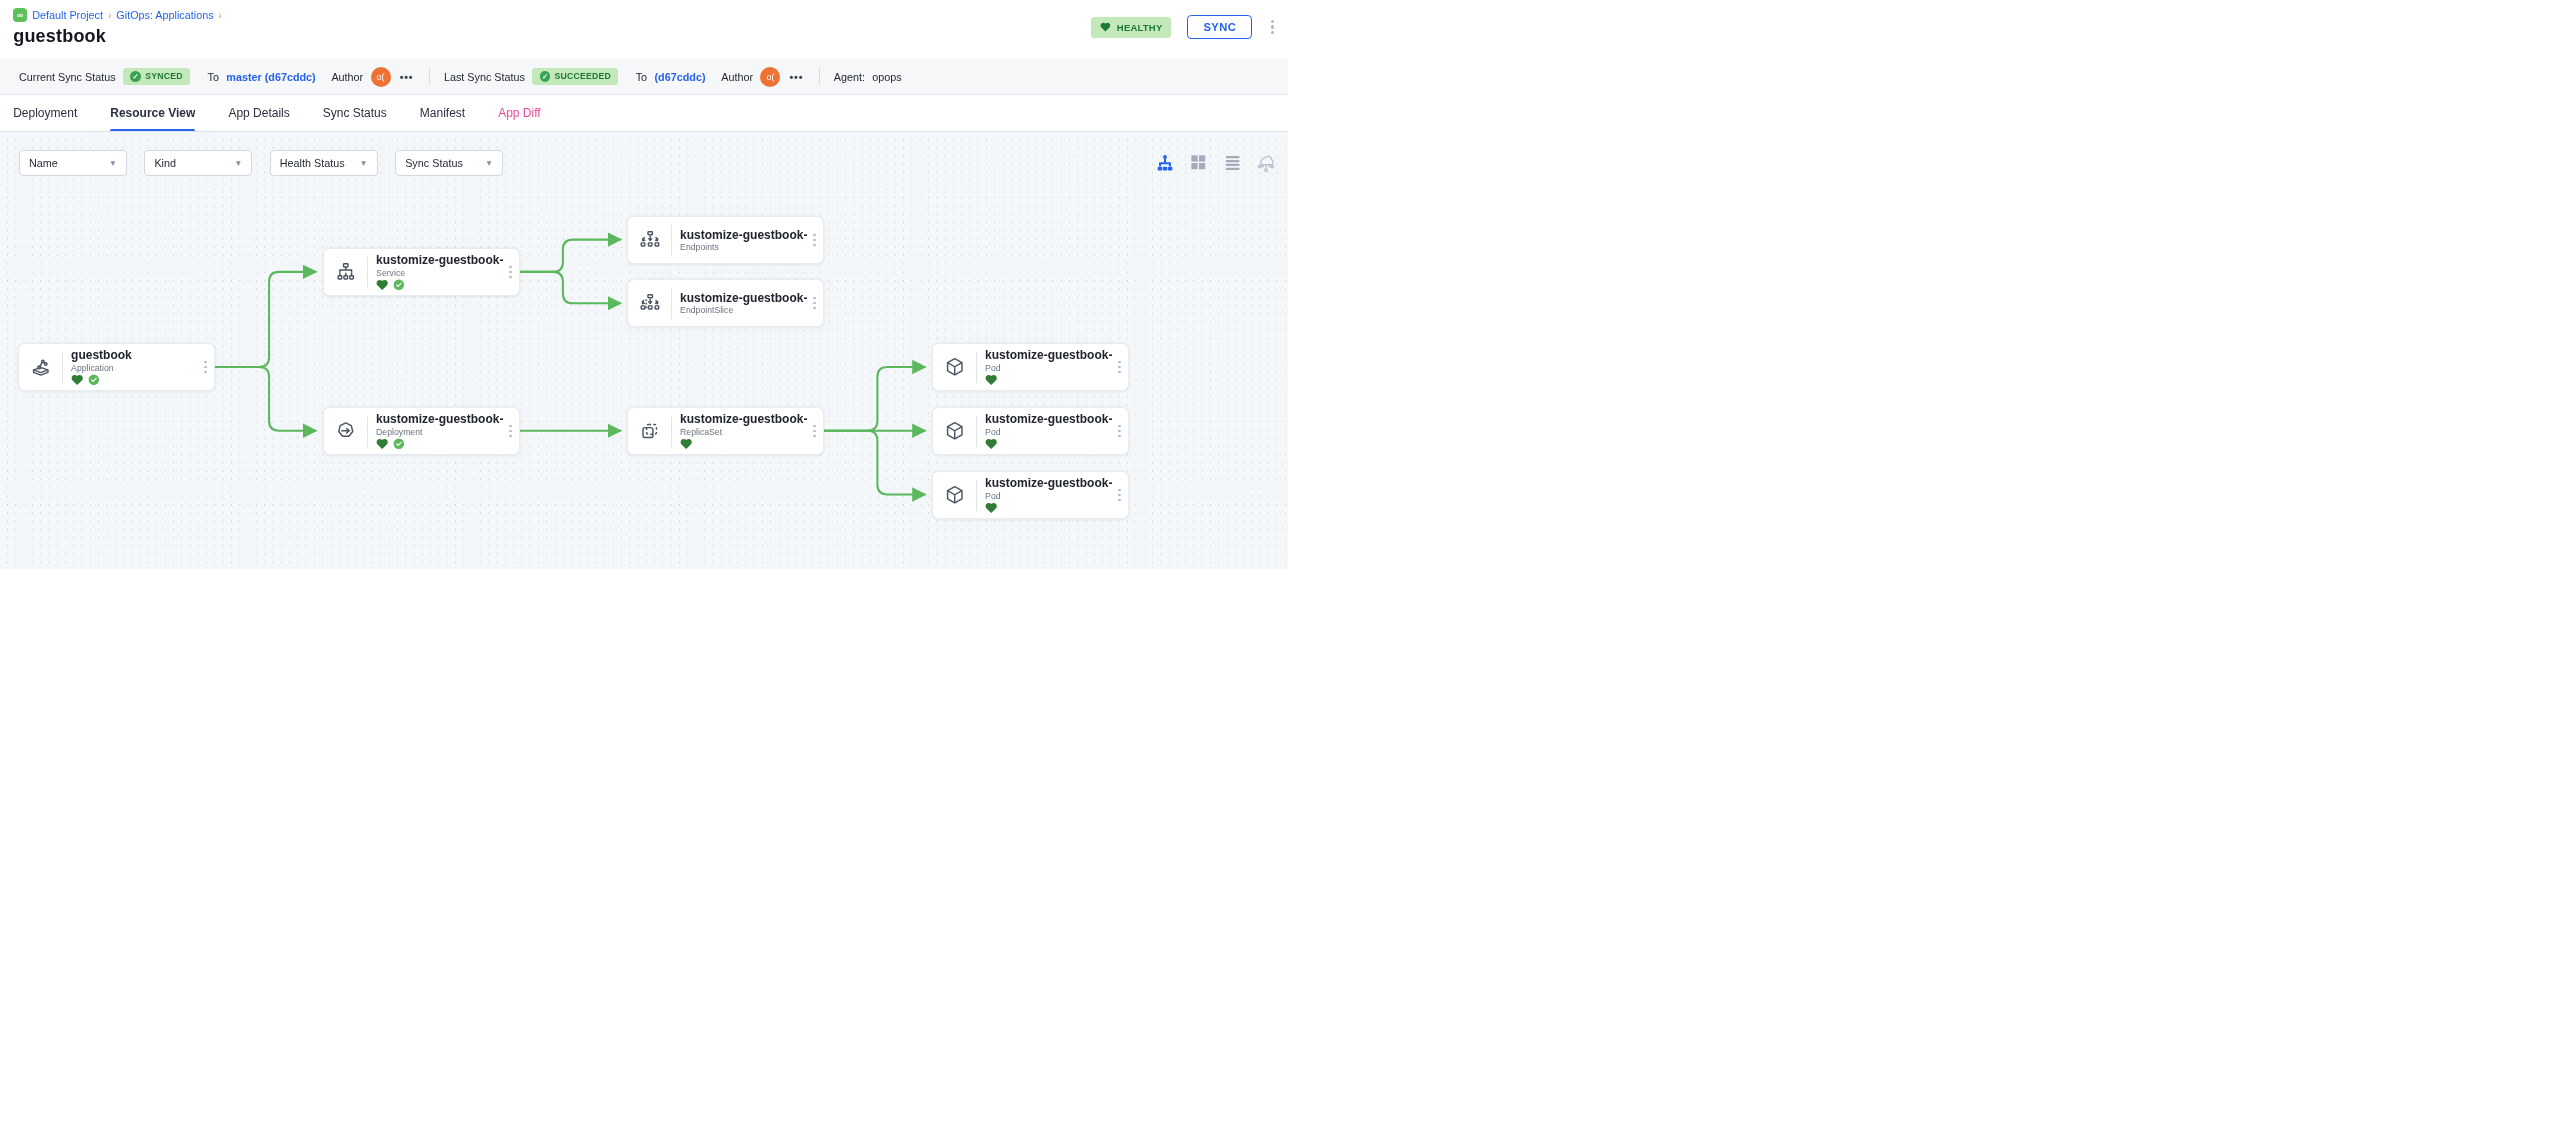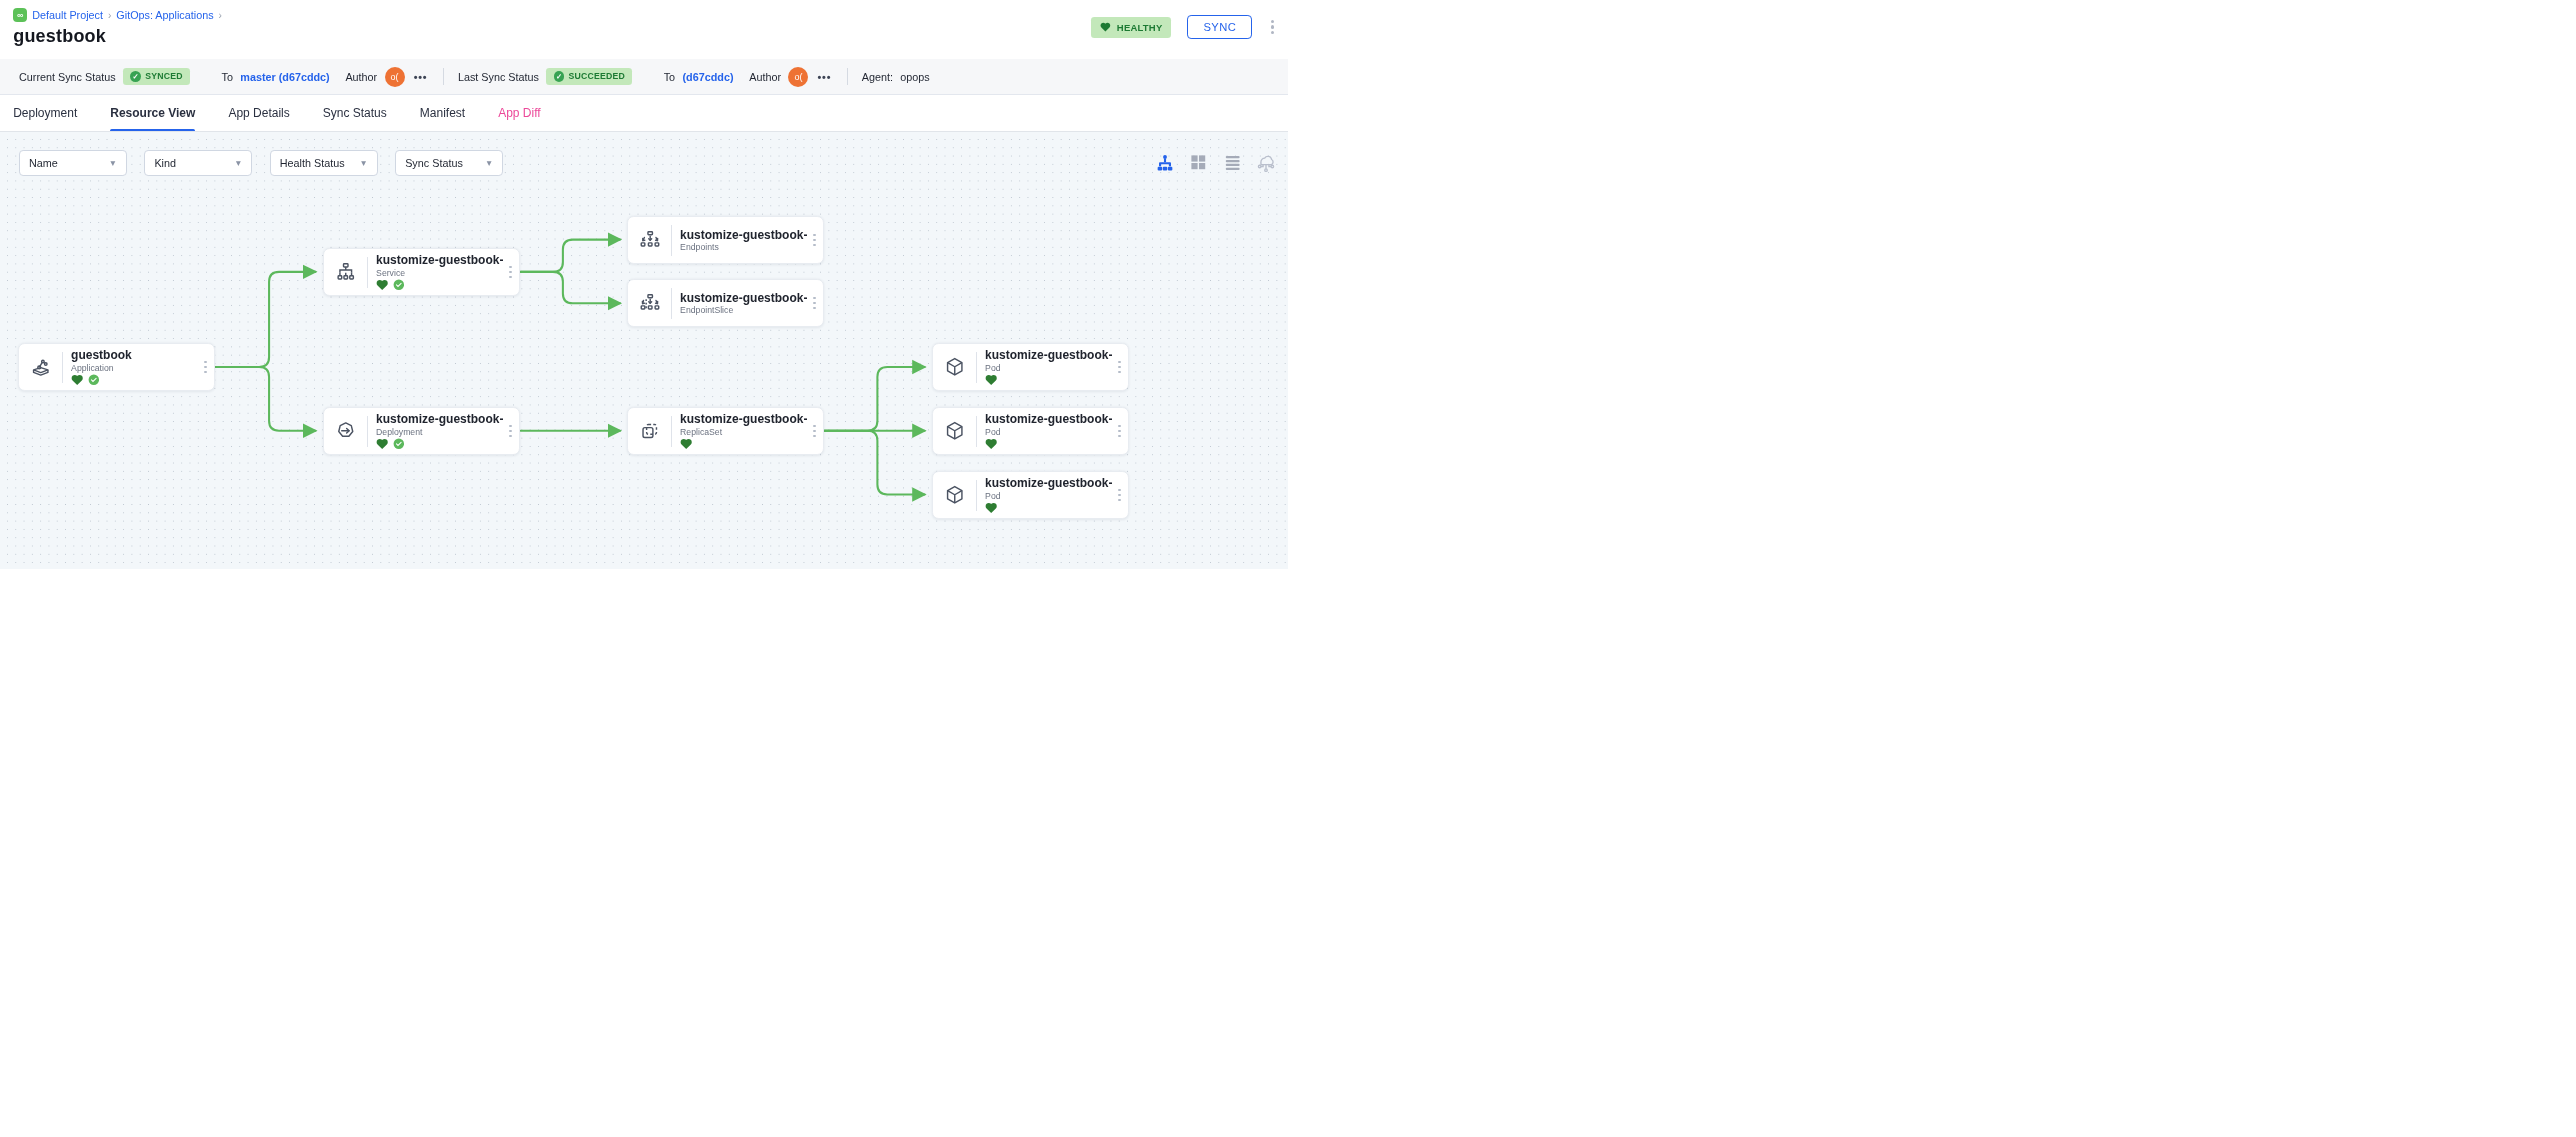--- a/index.html
+++ b/index.html
@@ -10,35 +10,35 @@
   .header { height:59px; background:#fff; padding:8.3px 13.2px 0 13.2px; position:relative; }
   .breadcrumb { display:flex; align-items:center; gap:5px; font-size:10.8px; }
   .crumb-logo { width:14px; height:14px; border-radius:4.1px; background:#5cc158;
     color:#fff; font-size:9px; display:flex; align-items:center; justify-content:center; font-weight:bold; }
   .crumb-link { color:#2563eb; cursor:pointer; }
   .crumb-sep { color:#9aa2af; font-size:10px; }
   .page-title { font-size:18px; font-weight:bold; color:#14171f; margin-top:4.1px; letter-spacing:0.2px; }
   .header-right { position:absolute; right:11.6px; top:15px; display:flex; align-items:center; gap:16px; }
   .health-badge { display:flex; align-items:center; gap:5.8px; background:#c3e8ba; color:#1d7a33;
     font-size:9.5px; font-weight:bold; padding:5px 9px; border-radius:3.3px; letter-spacing:0.2px; }
-  .sync-button { background:#fff; border:1.2px solid #2563eb; color:#2563eb; font-weight:normal;
+  .sync-button { background:#fff; border:1.2px solid #2563eb; color:#2563eb; font-weight:bold;
     font-size:11.2px; letter-spacing:0.4px; padding:5px 15px; border-radius:4.1px; cursor:pointer;
     font-family:"Liberation Sans", sans-serif; }
   .kebab-v { display:flex; flex-direction:column; gap:2.5px; padding:2.5px; cursor:pointer; }
   .kebab-v i { width:3.3px; height:3.3px; border-radius:50%; background:#b0b6c3; }
 
   
   .status-bar { height:36px; background:#f6f7f9; border-bottom:0.8px solid #e3e7ee;
     display:flex; align-items:center; padding:0 19px; font-size:10.8px; gap:7.4px; }
   .sb-label { color:#1f2430; }
   .sb-badge { display:flex; align-items:center; gap:4.1px; background:#c3e8ba; color:#1d7a33;
     font-size:8.7px; font-weight:bold; padding:3.3px 7.4px; border-radius:3.3px; letter-spacing:0.2px; }
   .sb-badge .chk { width:10.8px; height:10.8px; border-radius:50%; background:#37a353; color:#fff;
     font-size:7.4px; display:flex; align-items:center; justify-content:center; }
-  .sb-to { margin-left:24px; }
+  .sb-to { margin-left:10px; }
   .sb-target { color:#2563eb; font-weight:bold; cursor:pointer; }
   .sb-author { margin-left:8.3px; }
   .avatar { width:20px; height:20px; border-radius:50%; background:#ee7234; color:#fff;
     font-size:9px; display:flex; align-items:center; justify-content:center; cursor:pointer; }
   .ellipsis-btn { color:#3c4354; letter-spacing:0.8px; font-weight:bold; font-size:10.8px; cursor:pointer; padding:0 1.7px; }
   .sb-divider { width:0.8px; height:16.6px; background:#d5dae2; margin:0 6.6px; }
 
   
   .tabs { height:37px; background:#fff; border-bottom:0.8px solid #e1e5ea;
     display:flex; align-items:stretch; gap:33px; padding:0 13.2px; font-size:12px; }

